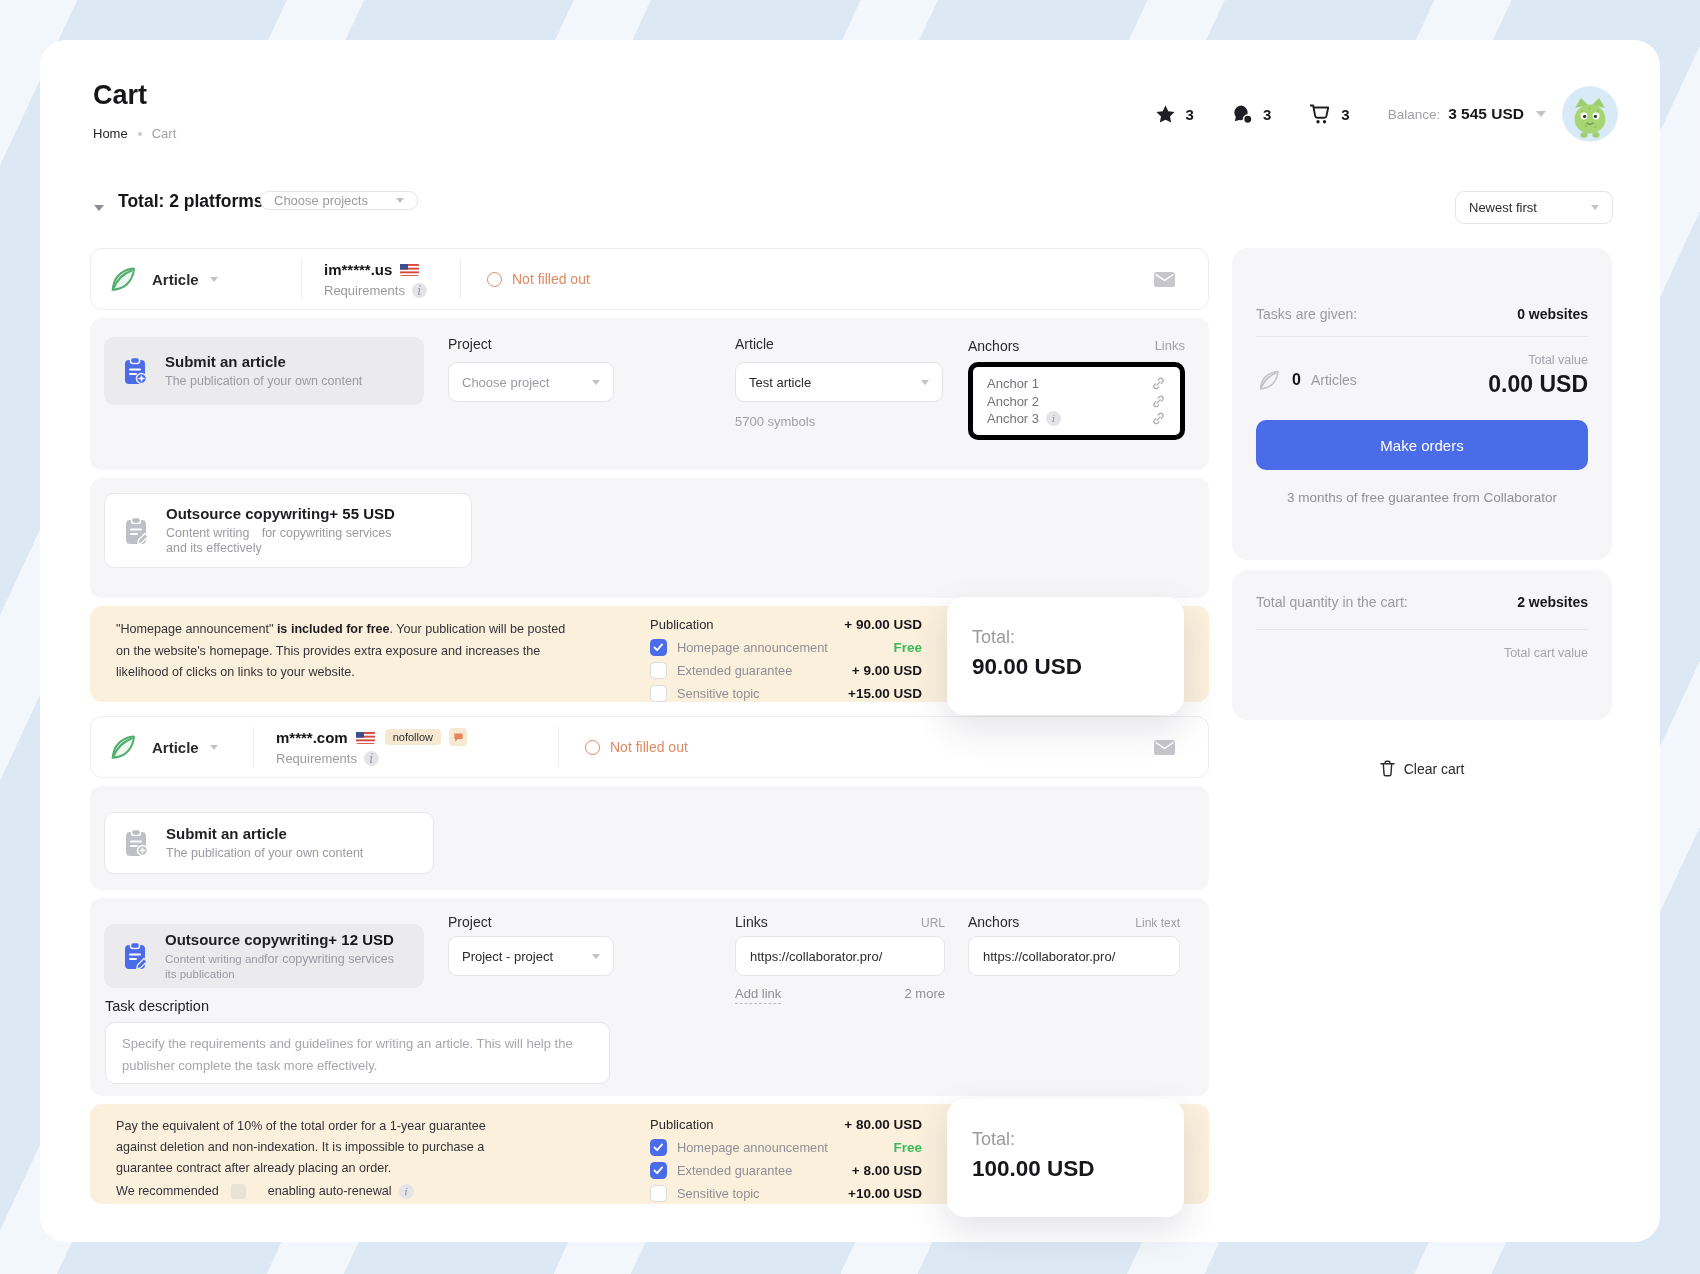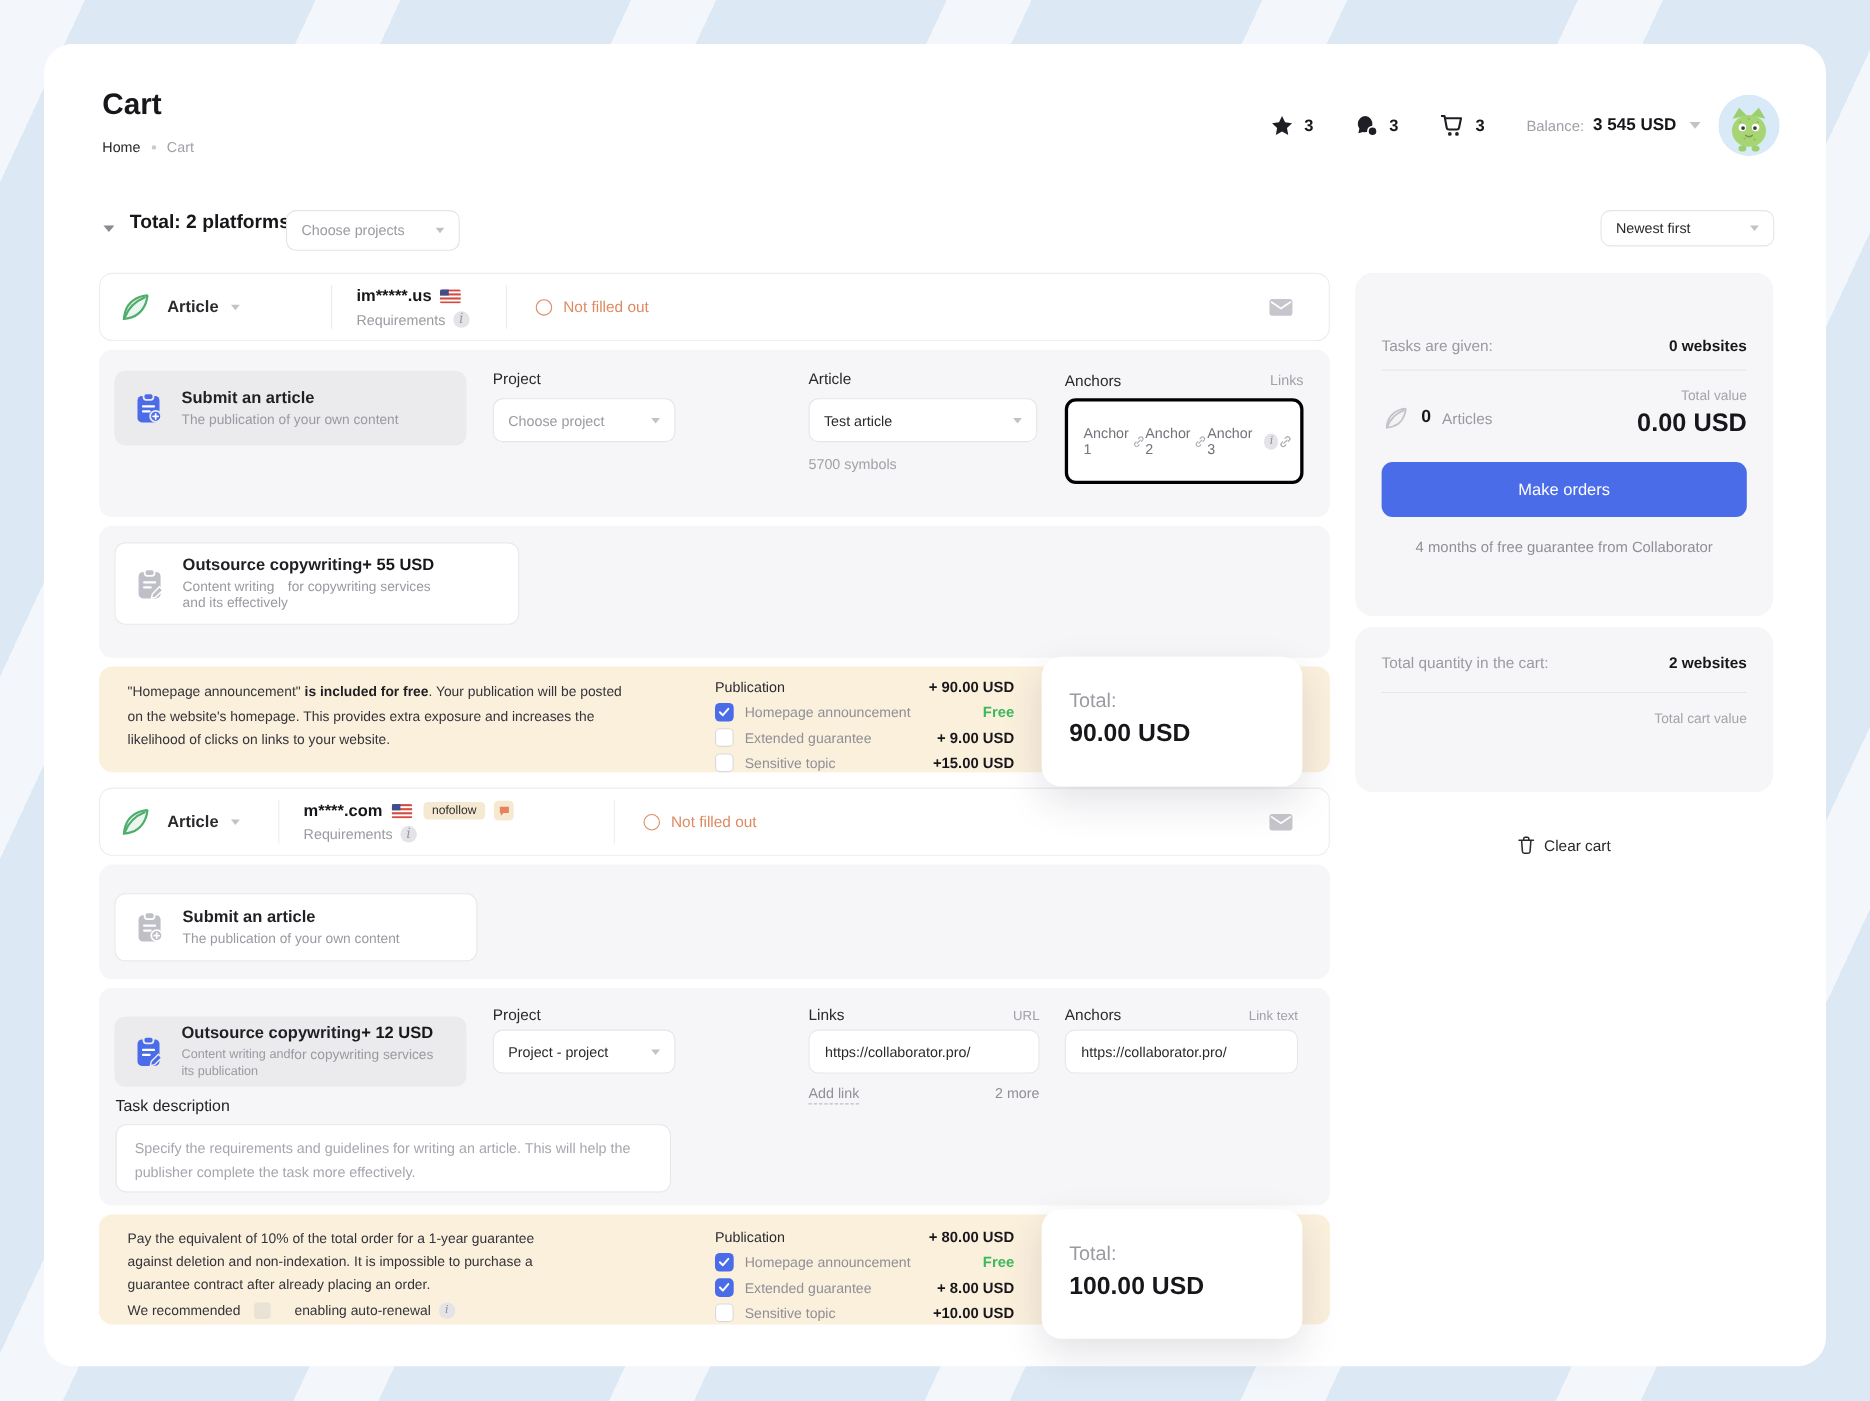--- a/index.html
+++ b/index.html
@@ -26,21 +26,21 @@
 .caret{width:0;height:0;border-left:5px solid transparent;border-right:5px solid transparent;border-top:6px solid #c2c2c8}
 .caret.dark{border-top-color:#8a8a92}
 .caret.sm{border-left-width:4px;border-right-width:4px;border-top-width:5px}
 .avatar{width:56px;height:56px;border-radius:50%;margin-left:16px;overflow:hidden;cursor:pointer}
 
 .toolbar-caret{position:absolute;left:54px;top:165px}
 .toolbar-total{position:absolute;left:78px;top:151px;font-size:17.5px;font-weight:700;color:#17171b}
 .select{background:#fff;border:1px solid #e5e5e9;border-radius:9px;display:flex;align-items:center;justify-content:space-between;padding:0 13px;font-size:13px;cursor:pointer}
 .select .ph{color:#9a9aa2}
 .select .val{color:#2a2a2e}
-.sel-projects{position:absolute;left:220px;top:151px;width:158px;height:37px}
+.sel-projects{position:absolute;left:220px;top:151px;width:158px;height:19px}
 .sel-sort{position:absolute;right:47px;top:151px;width:158px;height:33px}
 
 .left-col{position:absolute;left:50px;top:208px;width:1119px}
 .pheader{height:62px;background:#fff;border:1px solid #ededf0;border-radius:12px;display:flex;align-items:center;padding:0 16px;margin-bottom:8px}
 .ptype{display:flex;align-items:center;cursor:pointer}
 .ptype .tlabel{font-size:15px;font-weight:600;color:#2a2a2e;margin-left:13px;margin-right:11px}
 .pheader .type1{width:194px}
 .pheader .type2{width:146px}
 .vdiv{width:1px;height:40px;background:#ededf0}
 .siteblock{margin-left:22px}
@@ -71,21 +71,21 @@
 .ob-txt{margin-left:15px;flex:1}
 .ob-title{font-size:15px;font-weight:700;color:#1f1f24}
 .ob-sub{font-size:12.5px;color:#9a9aa2;margin-top:4px;line-height:15px}
 .ob-row{display:flex;justify-content:flex-start;align-items:flex-start}
 .ob-price{font-size:15px;font-weight:700;color:#17171b;white-space:nowrap}
 .ob-subr{font-size:12.5px;color:#9a9aa2;white-space:nowrap}
 .flabel{position:absolute;font-size:14px;color:#2a2a2e}
 .flabel-gray{position:absolute;font-size:12px;color:#a0a0a8}
 .fselect{position:absolute;height:40px;border-radius:9px}
 .fnote{position:absolute;font-size:13px;color:#a0a0a8}
-.anchorbox{position:absolute;background:#fff;border:3px solid #000000;border-radius:10px;padding:9px 14px;display:flex;flex-direction:row;justify-content:space-between}
+.anchorbox{position:absolute;background:#fff;border:5px solid #000000;border-radius:10px;padding:9px 14px;display:flex;flex-direction:column;justify-content:space-between}
 .anchor-row{display:flex;align-items:center;justify-content:space-between}
 .anchor-row .an{font-size:13px;color:#73737b;display:flex;align-items:center}
 .tinput{position:absolute;height:40px;background:#fff;border:1px solid #e7e7ea;border-radius:9px;padding:0 14px;font-size:13px;color:#2a2a2e;font-family:"Liberation Sans","DejaVu Sans",sans-serif;width:210px}
 .addlink-row{position:absolute;display:flex;justify-content:space-between;font-size:13px;color:#8f8f97}
 .addlink{border-bottom:1px dashed #bcbcc3;padding-bottom:2px;cursor:pointer}
 .task-label{position:absolute;font-size:14.5px;color:#222227}
 .task-area{position:absolute;background:#fff;border:1px solid #e7e7ea;border-radius:10px;padding:10px 16px;font-size:13px;line-height:22px;color:#2a2a2e;resize:none;font-family:"Liberation Sans","DejaVu Sans",sans-serif}
 .task-area::placeholder{color:#a6a6ae}
 .b-text{position:absolute;left:26px;top:13px;width:452px;font-size:12.6px;line-height:21.5px;color:#33333a}
 .b-text b{color:#1e1e22}
@@ -525,21 +525,21 @@
             </svg>
           <span class="n">0</span>
           <span class="t">Articles</span>
         </div>
         <div class="s-totcol">
           <div class="s-small">Total value</div>
           <div class="s-big">0.00 USD</div>
         </div>
       </div>
       <button class="make-btn">Make orders</button>
-      <div class="s-note">4 months of free guarantee from Collaborator</div>
+      <div class="s-note">3 months of free guarantee from Collaborator</div>
     </div>
     <div class="s-card s-card2">
       <div class="s-row2">
         <span class="s-glabel">Total quantity in the cart:</span>
         <span class="s-bval">2 websites</span>
       </div>
       <div class="s-div"></div>
       <div class="s-totcol">
         <div class="s-small">Total cart value</div>
       </div>

